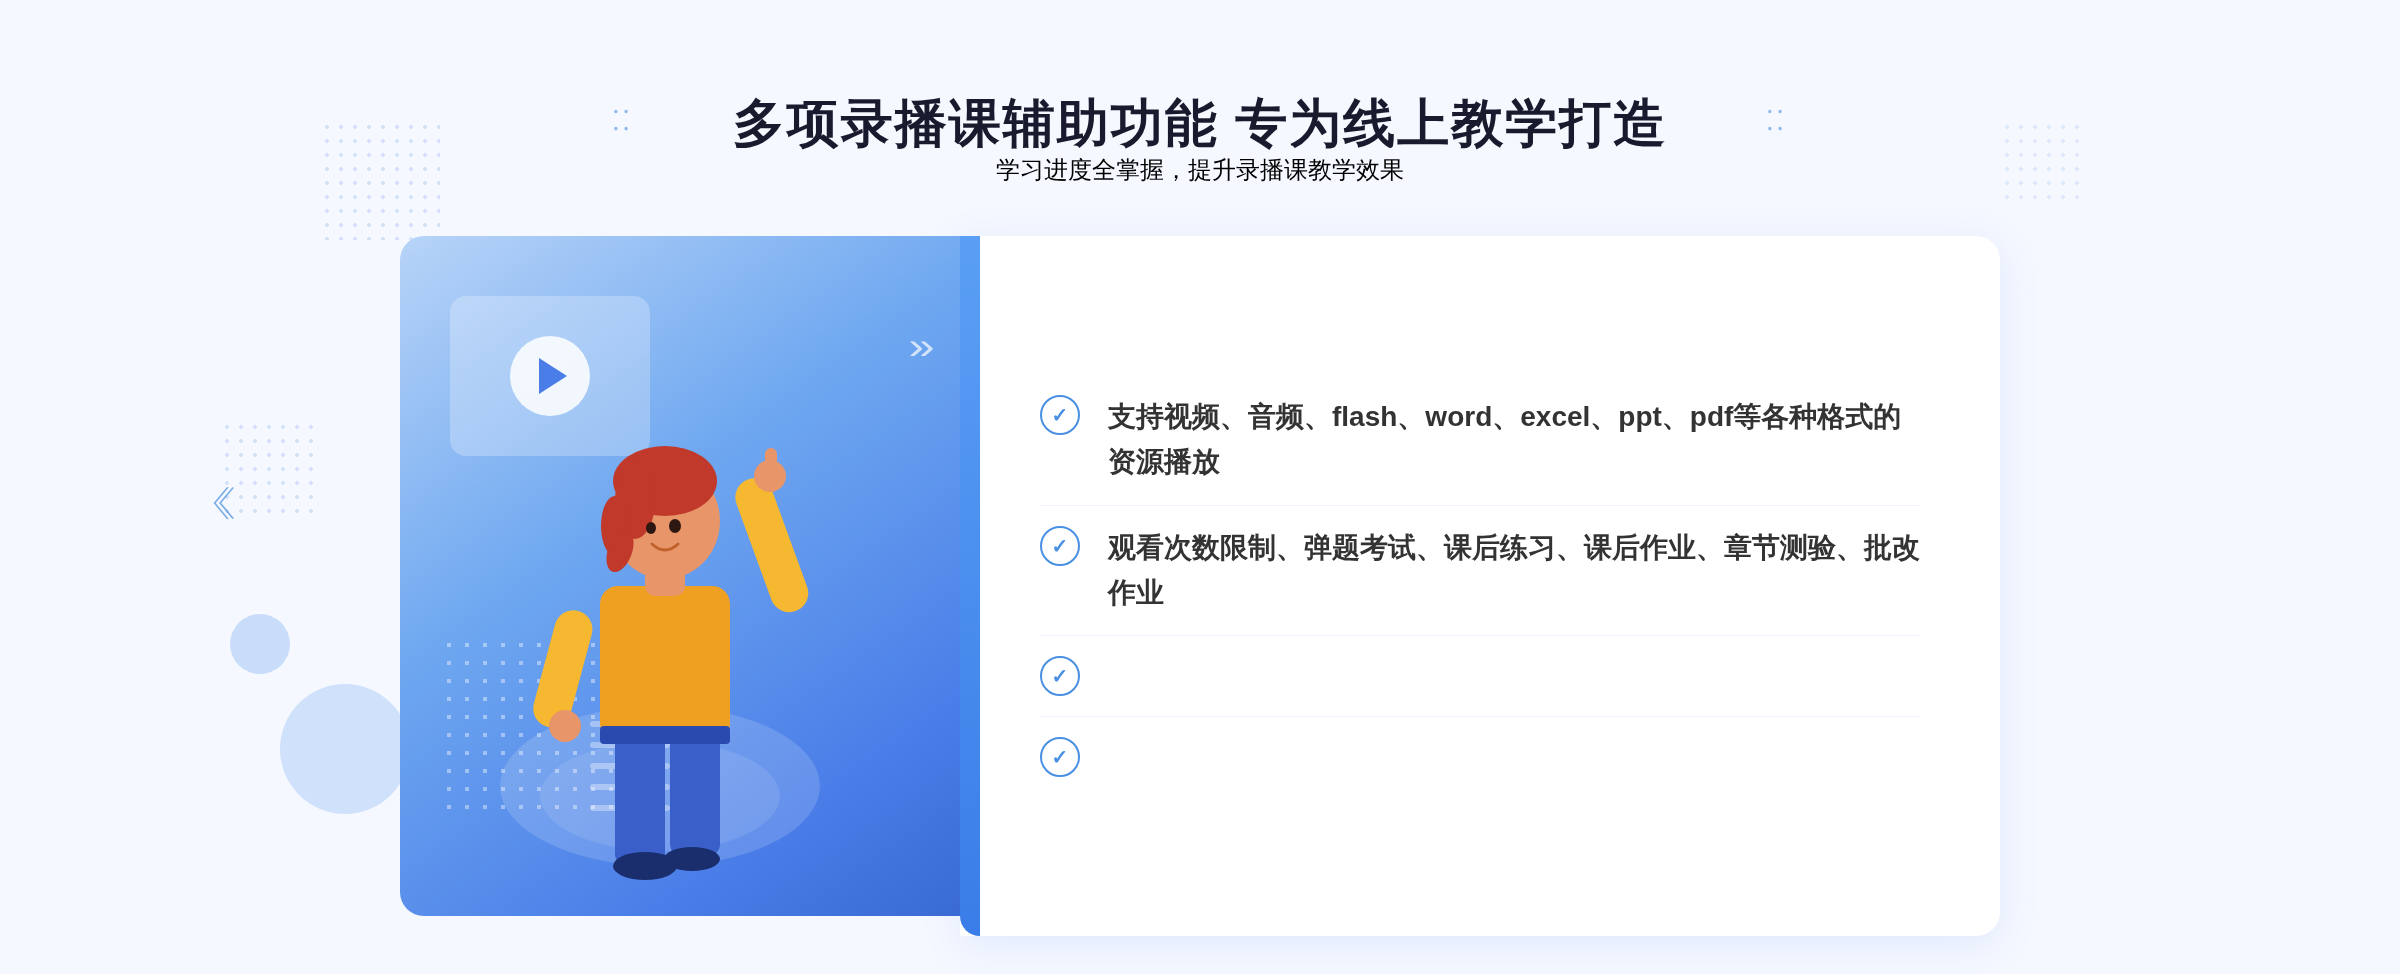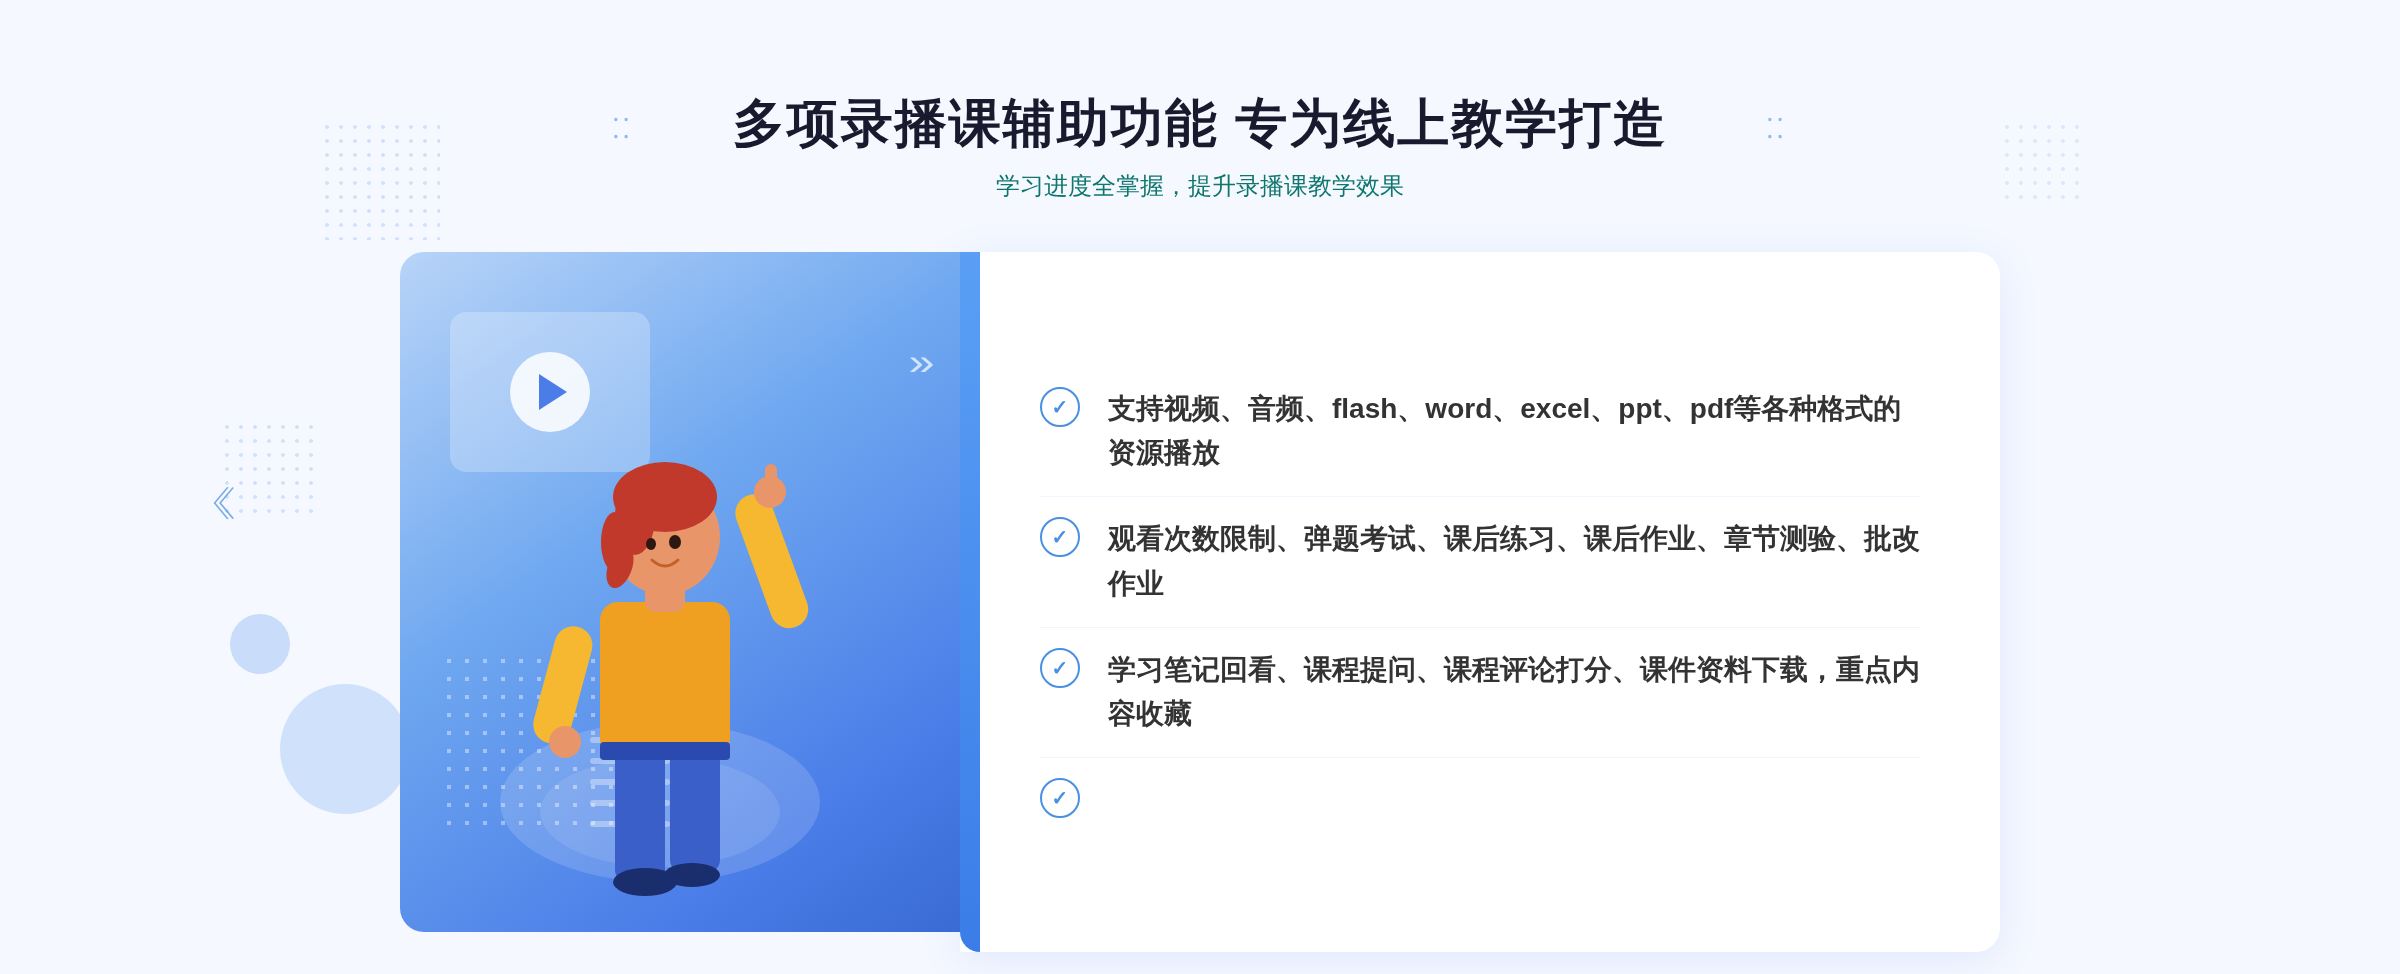--- a/index.html
+++ b/index.html
@@ -127,22 +127,21 @@
       font-size: 52px;
       font-weight: 700;
       color: #1a1a2e;
       letter-spacing: 2px;
       line-height: 1.2;
       margin-top: 32px;
     }
 
     .sub-title {
       font-size: 24px;
-      color: #0f766e;
-      margin-top: 16px;
+      color: #000000;
       font-weight: 400;
     }
 
     
     .content-area {
       display: flex;
       width: 1600px;
       height: 700px;
       position: relative;
     }
@@ -407,21 +406,20 @@
             <div class="feature-item">
               <div class="check-circle">
                 <span class="check-mark">✓</span>
               </div>
               <span class="feature-text">观看次数限制、弹题考试、课后练习、课后作业、章节测验、批改作业</span>
             </div>
             <div class="feature-item">
               <div class="check-circle">
                 <span class="check-mark">✓</span>
               </div>
-              <span class="feature-text">学习笔记回看、课程提问、课程评论打分、课件资料下载，重点内容收藏</span>
             </div>
             <div class="feature-item">
               <div class="check-circle">
                 <span class="check-mark">✓</span>
               </div>
             </div>
           </div>
       </div>
     </div>
 

